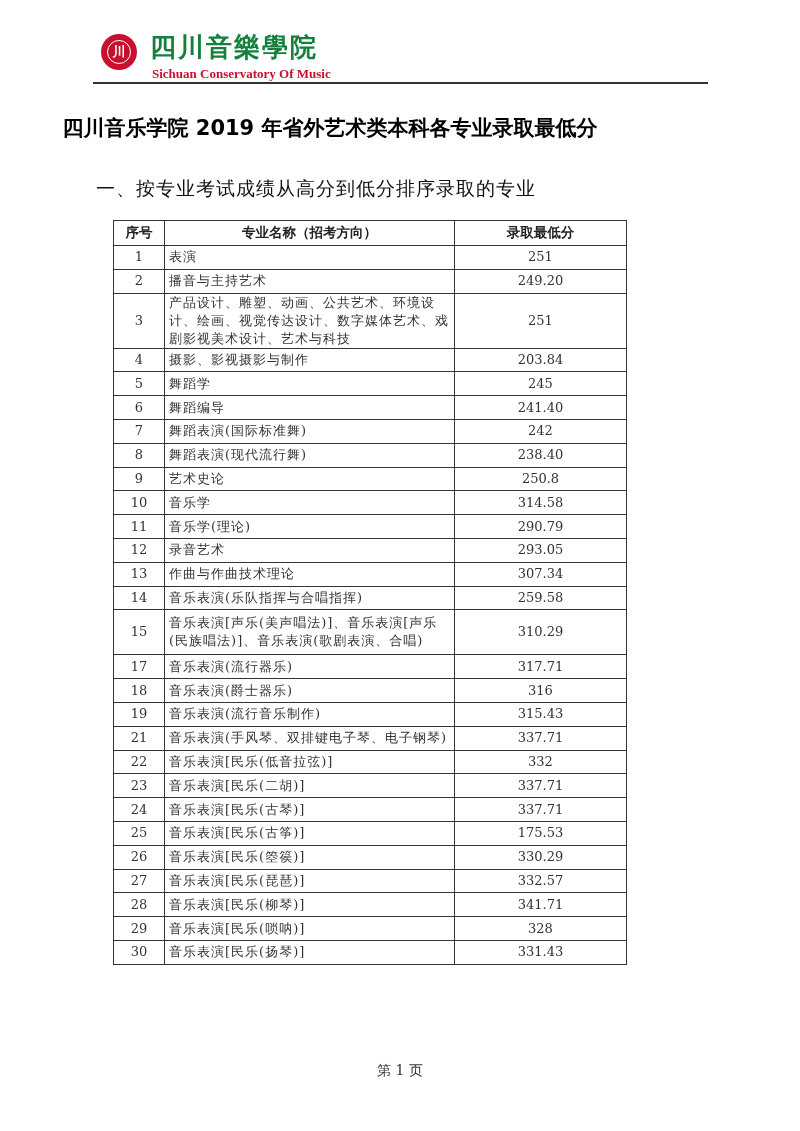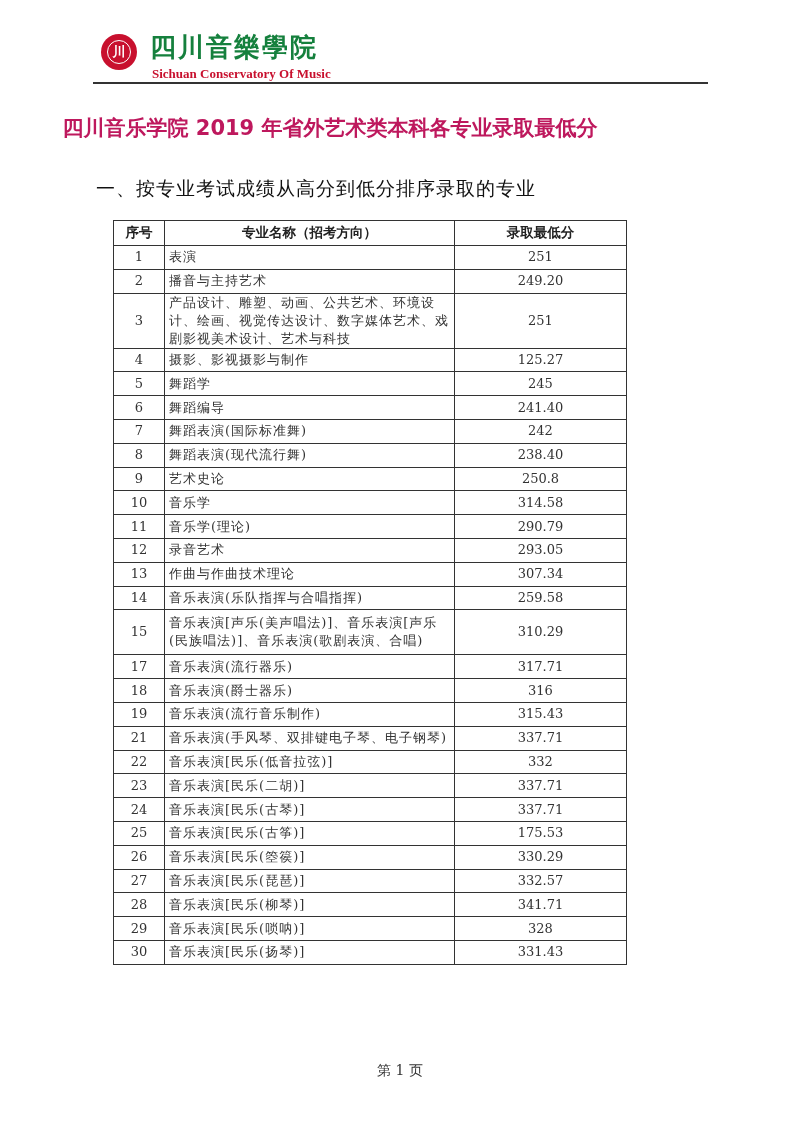--- a/index.html
+++ b/index.html
@@ -11,21 +11,21 @@
   .logo-circle .inner { position:absolute; left:6px; top:6px; width:24px; height:24px;
                  border-radius:50%; border:1px solid #ffffff; box-sizing:border-box;
                  color:#fff; font-size:13px; line-height:22px; text-align:center;
                  font-family:"DejaVu Sans", sans-serif; font-weight:bold; }
   .logo-cn { position:absolute; left:150px; top:32px; font-size:26px; color:#15803d;
              font-weight:bold; letter-spacing:2px; font-family:"DejaVu Serif", serif; line-height:30px; }
   .logo-en { position:absolute; left:152px; top:66px; font-size:13px; color:#c8102e;
              font-family:"Liberation Serif", serif; font-weight:bold; }
   .header-rule { position:absolute; left:93px; top:82px; width:615px; height:2px; background:#333; }
   .title { position:absolute; left:0; width:660px; top:114px; text-align:center;
-           font-size:21px; font-weight:bold; color:#be185d;
+           font-size:21px; font-weight:bold; color:#000000;
            font-family:"DejaVu Sans", "Liberation Sans", sans-serif; }
   .section { position:absolute; left:96px; top:176px; font-size:19px; color:#111;
              font-family:"DejaVu Serif", serif; letter-spacing:1px; }
   table.scores { position:absolute; left:113px; top:220px; width:514px; border-collapse:collapse;
                  font-size:13px; }
   table.scores th, table.scores td { border:1.5px solid #333; padding:0 4px; color:#333; }
   table.scores th { height:24px; font-weight:bold; font-size:13.5px; color:#222; text-align:center;
                     font-family:"DejaVu Sans", sans-serif; }
   table.scores td { height:22.8px; line-height:18px; }
   td.c-no { width:42px; text-align:center; }
@@ -70,21 +70,21 @@
         <td class="c-score">249.20</td>
       </tr>
       <tr class="tall">
         <td class="c-no">3</td>
         <td class="c-name">产品设计、雕塑、动画、公共艺术、环境设计、绘画、视觉传达设计、数字媒体艺术、戏剧影视美术设计、艺术与科技</td>
         <td class="c-score">251</td>
       </tr>
       <tr>
         <td class="c-no">4</td>
         <td class="c-name">摄影、影视摄影与制作</td>
-        <td class="c-score">125.27</td>
+        <td class="c-score">203.84</td>
       </tr>
       <tr>
         <td class="c-no">5</td>
         <td class="c-name">舞蹈学</td>
         <td class="c-score">245</td>
       </tr>
       <tr>
         <td class="c-no">6</td>
         <td class="c-name">舞蹈编导</td>
         <td class="c-score">241.40</td>

